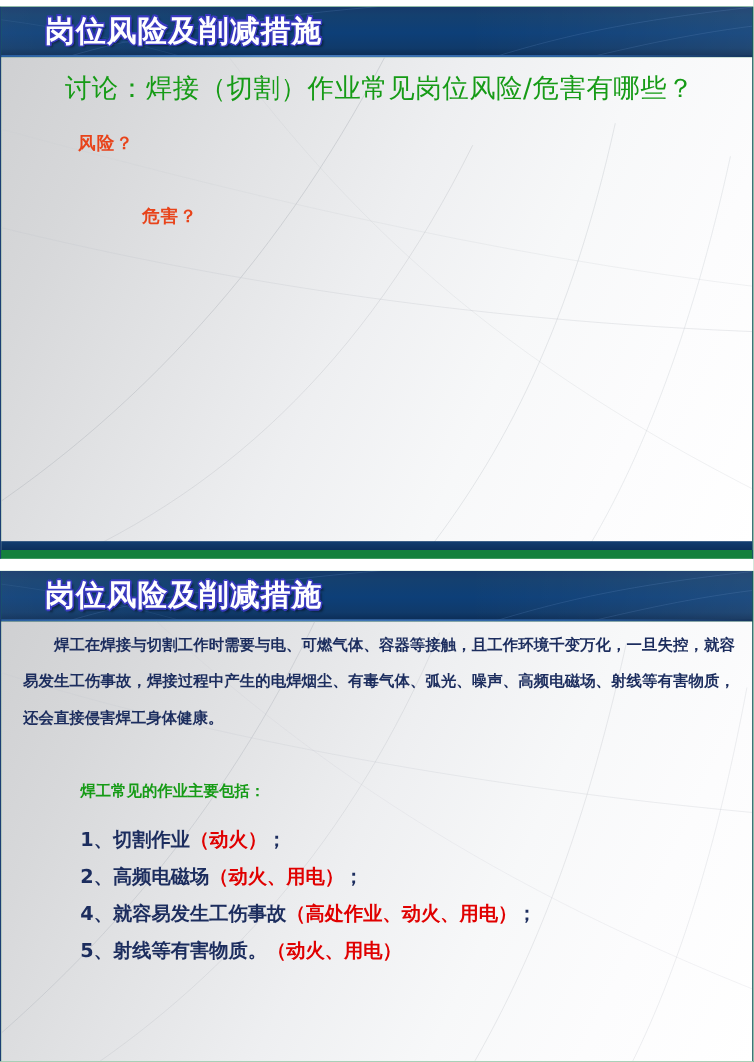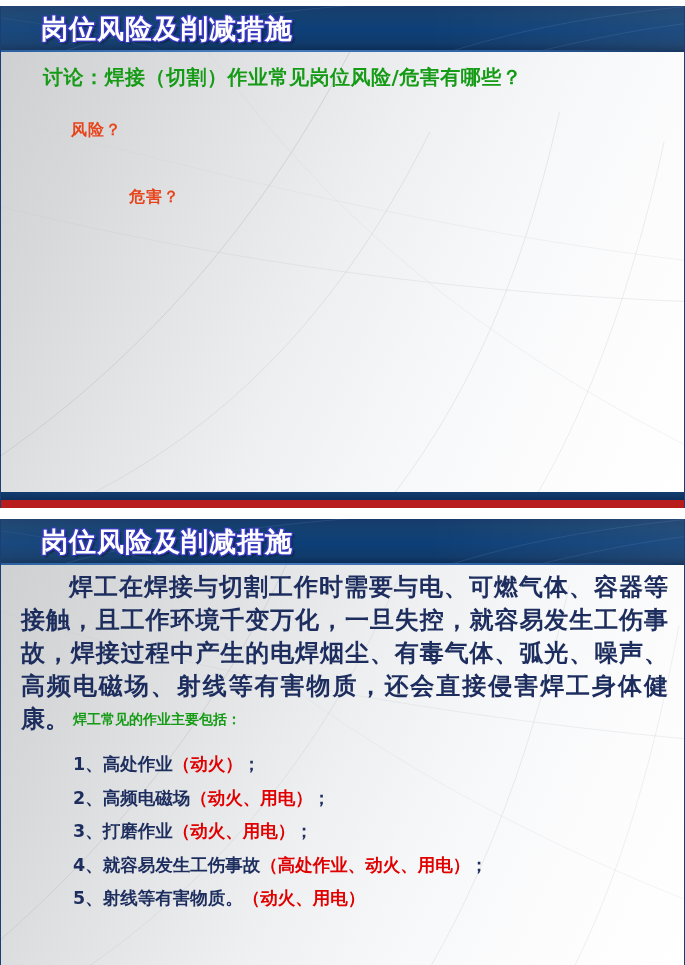--- a/index.html
+++ b/index.html
@@ -20,21 +20,21 @@
     position: relative;
     background: #ffffff;
   }
 
   
   .slide {
     position: absolute;
     left: 0;
     width: 685px;
     overflow: hidden;
-    background: #b91c1c;
+    background: #15803d;
   }
   #slide-1 { top: 6px;   height: 502px; }
   #slide-2 { top: 519px; height: 446px; }
 
   .slide-inner {
     position: absolute;
     left: 0; top: 0; right: 0; bottom: 0;
     border-left: 1px solid #1b3f74;
     border-right: 1px solid #1b3f74;
     box-sizing: border-box;
@@ -126,24 +126,24 @@
   }
 
   .content {
     position: relative;
     z-index: 2;
   }
 
   
   .q-heading {
     position: absolute;
-    left: 42px;
+    left: 58px;
     top: 12px;
-    font-size: 20px;
-    font-weight: bold;
+    font-size: 24px;
+    font-weight: normal;
     color: #169b16;
     letter-spacing: 0.5px;
     white-space: nowrap;
   }
   .q-item {
     position: absolute;
     font-size: 16px;
     font-weight: bold;
     color: #e8431a;
     letter-spacing: 1px;
@@ -160,21 +160,21 @@
     background: linear-gradient(to bottom, #123d70, #0c2f5c);
     z-index: 3;
   }
 
   
   .paragraph {
     position: absolute;
     left: 20px;
     right: 16px;
     top: 6px;
-    font-size: 24px;
+    font-size: 14px;
     font-weight: bold;
     line-height: 33px;
     color: #1c2d5e;
     text-align: justify;
     text-justify: inter-character;
     text-indent: 2em;
     letter-spacing: 0px;
   }
 
   .list-heading {
@@ -277,27 +277,24 @@
           <path d="M 120 -20 C 260 110, 420 230, 700 340" fill="none" stroke="#c9ccd2" stroke-width="0.7" opacity="0.3"></path>
         </svg>
 
         <div class="content">
           <div class="paragraph">焊工在焊接与切割工作时需要与电、可燃气体、容器等接触，且工作环境千变万化，一旦失控，就容易发生工伤事故，焊接过程中产生的电焊烟尘、有毒气体、弧光、噪声、高频电磁场、射线等有害物质，还会直接侵害焊工身体健康。</div>
 
           <div class="list-heading">焊工常见的作业主要包括：</div>
 
           <div class="task-list">
             <div class="task-item">
-              <span class="num">1、</span><span class="body">高处作业</span><span class="tag">（动火）</span><span class="tail">；</span>
+              <span class="num">1、</span><span class="body">切割作业</span><span class="tag">（动火）</span><span class="tail">；</span>
             </div>
             <div class="task-item">
               <span class="num">2、</span><span class="body">高频电磁场</span><span class="tag">（动火、用电）</span><span class="tail">；</span>
-            </div>
-            <div class="task-item">
-              <span class="num">3、</span><span class="body">打磨作业</span><span class="tag">（动火、用电）</span><span class="tail">；</span>
             </div>
             <div class="task-item">
               <span class="num">4、</span><span class="body">就容易发生工伤事故</span><span class="tag">（高处作业、动火、用电）</span><span class="tail">；</span>
             </div>
             <div class="task-item">
               <span class="num">5、</span><span class="body">射线等有害物质。</span><span class="tag">（动火、用电）</span><span class="tail"></span>
             </div>
           </div>
         </div>
       </div>

